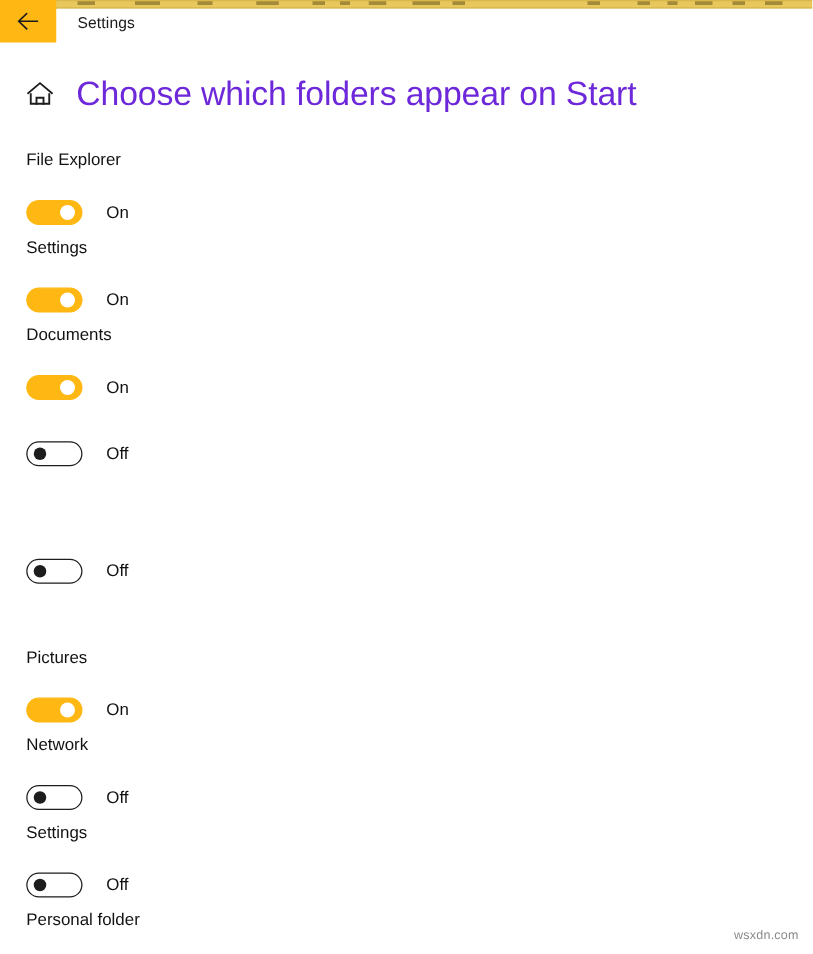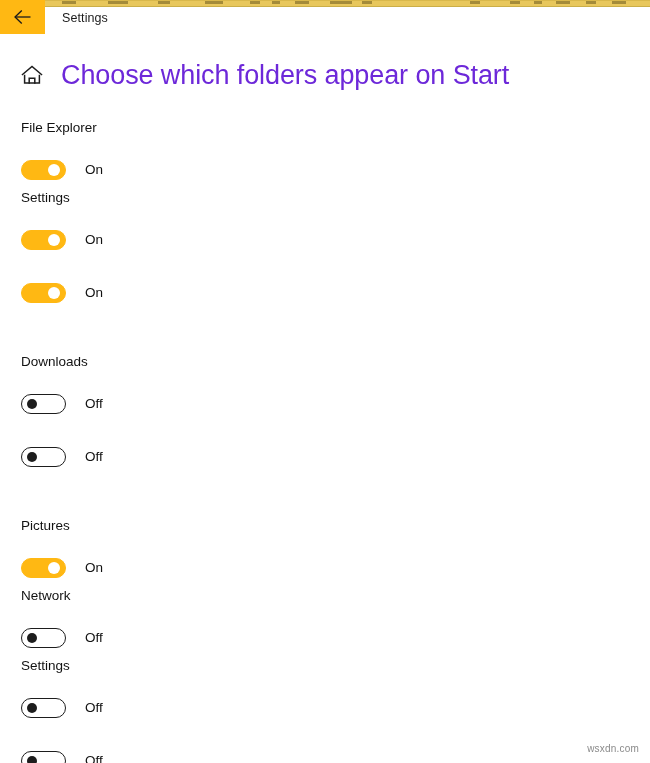--- a/index.html
+++ b/index.html
@@ -241,30 +241,30 @@
     <div class="toggle-label">Settings</div>
     <div class="toggle-row">
       <div class="switch on">
         <span class="knob"></span>
       </div>
       <span class="state-text">On</span>
     </div>
   </div>
 
   <div class="toggle-group">
+    <div class="toggle-label">Documents</div>
     <div class="toggle-row">
       <div class="switch on">
         <span class="knob"></span>
       </div>
       <span class="state-text">On</span>
     </div>
   </div>
 
   <div class="toggle-group">
-    <div class="toggle-label">Downloads</div>
     <div class="toggle-row">
       <div class="switch off">
         <span class="knob"></span>
       </div>
       <span class="state-text">Off</span>
     </div>
   </div>
 
   <div class="toggle-group">
     <div class="toggle-row">
@@ -299,20 +299,21 @@
     <div class="toggle-label">Settings</div>
     <div class="toggle-row">
       <div class="switch off">
         <span class="knob"></span>
       </div>
       <span class="state-text">Off</span>
     </div>
   </div>
 
   <div class="toggle-group">
+    <div class="toggle-label">Personal folder</div>
     <div class="toggle-row">
       <div class="switch off">
         <span class="knob"></span>
       </div>
       <span class="state-text">Off</span>
     </div>
   </div>
 
 </div>
 

